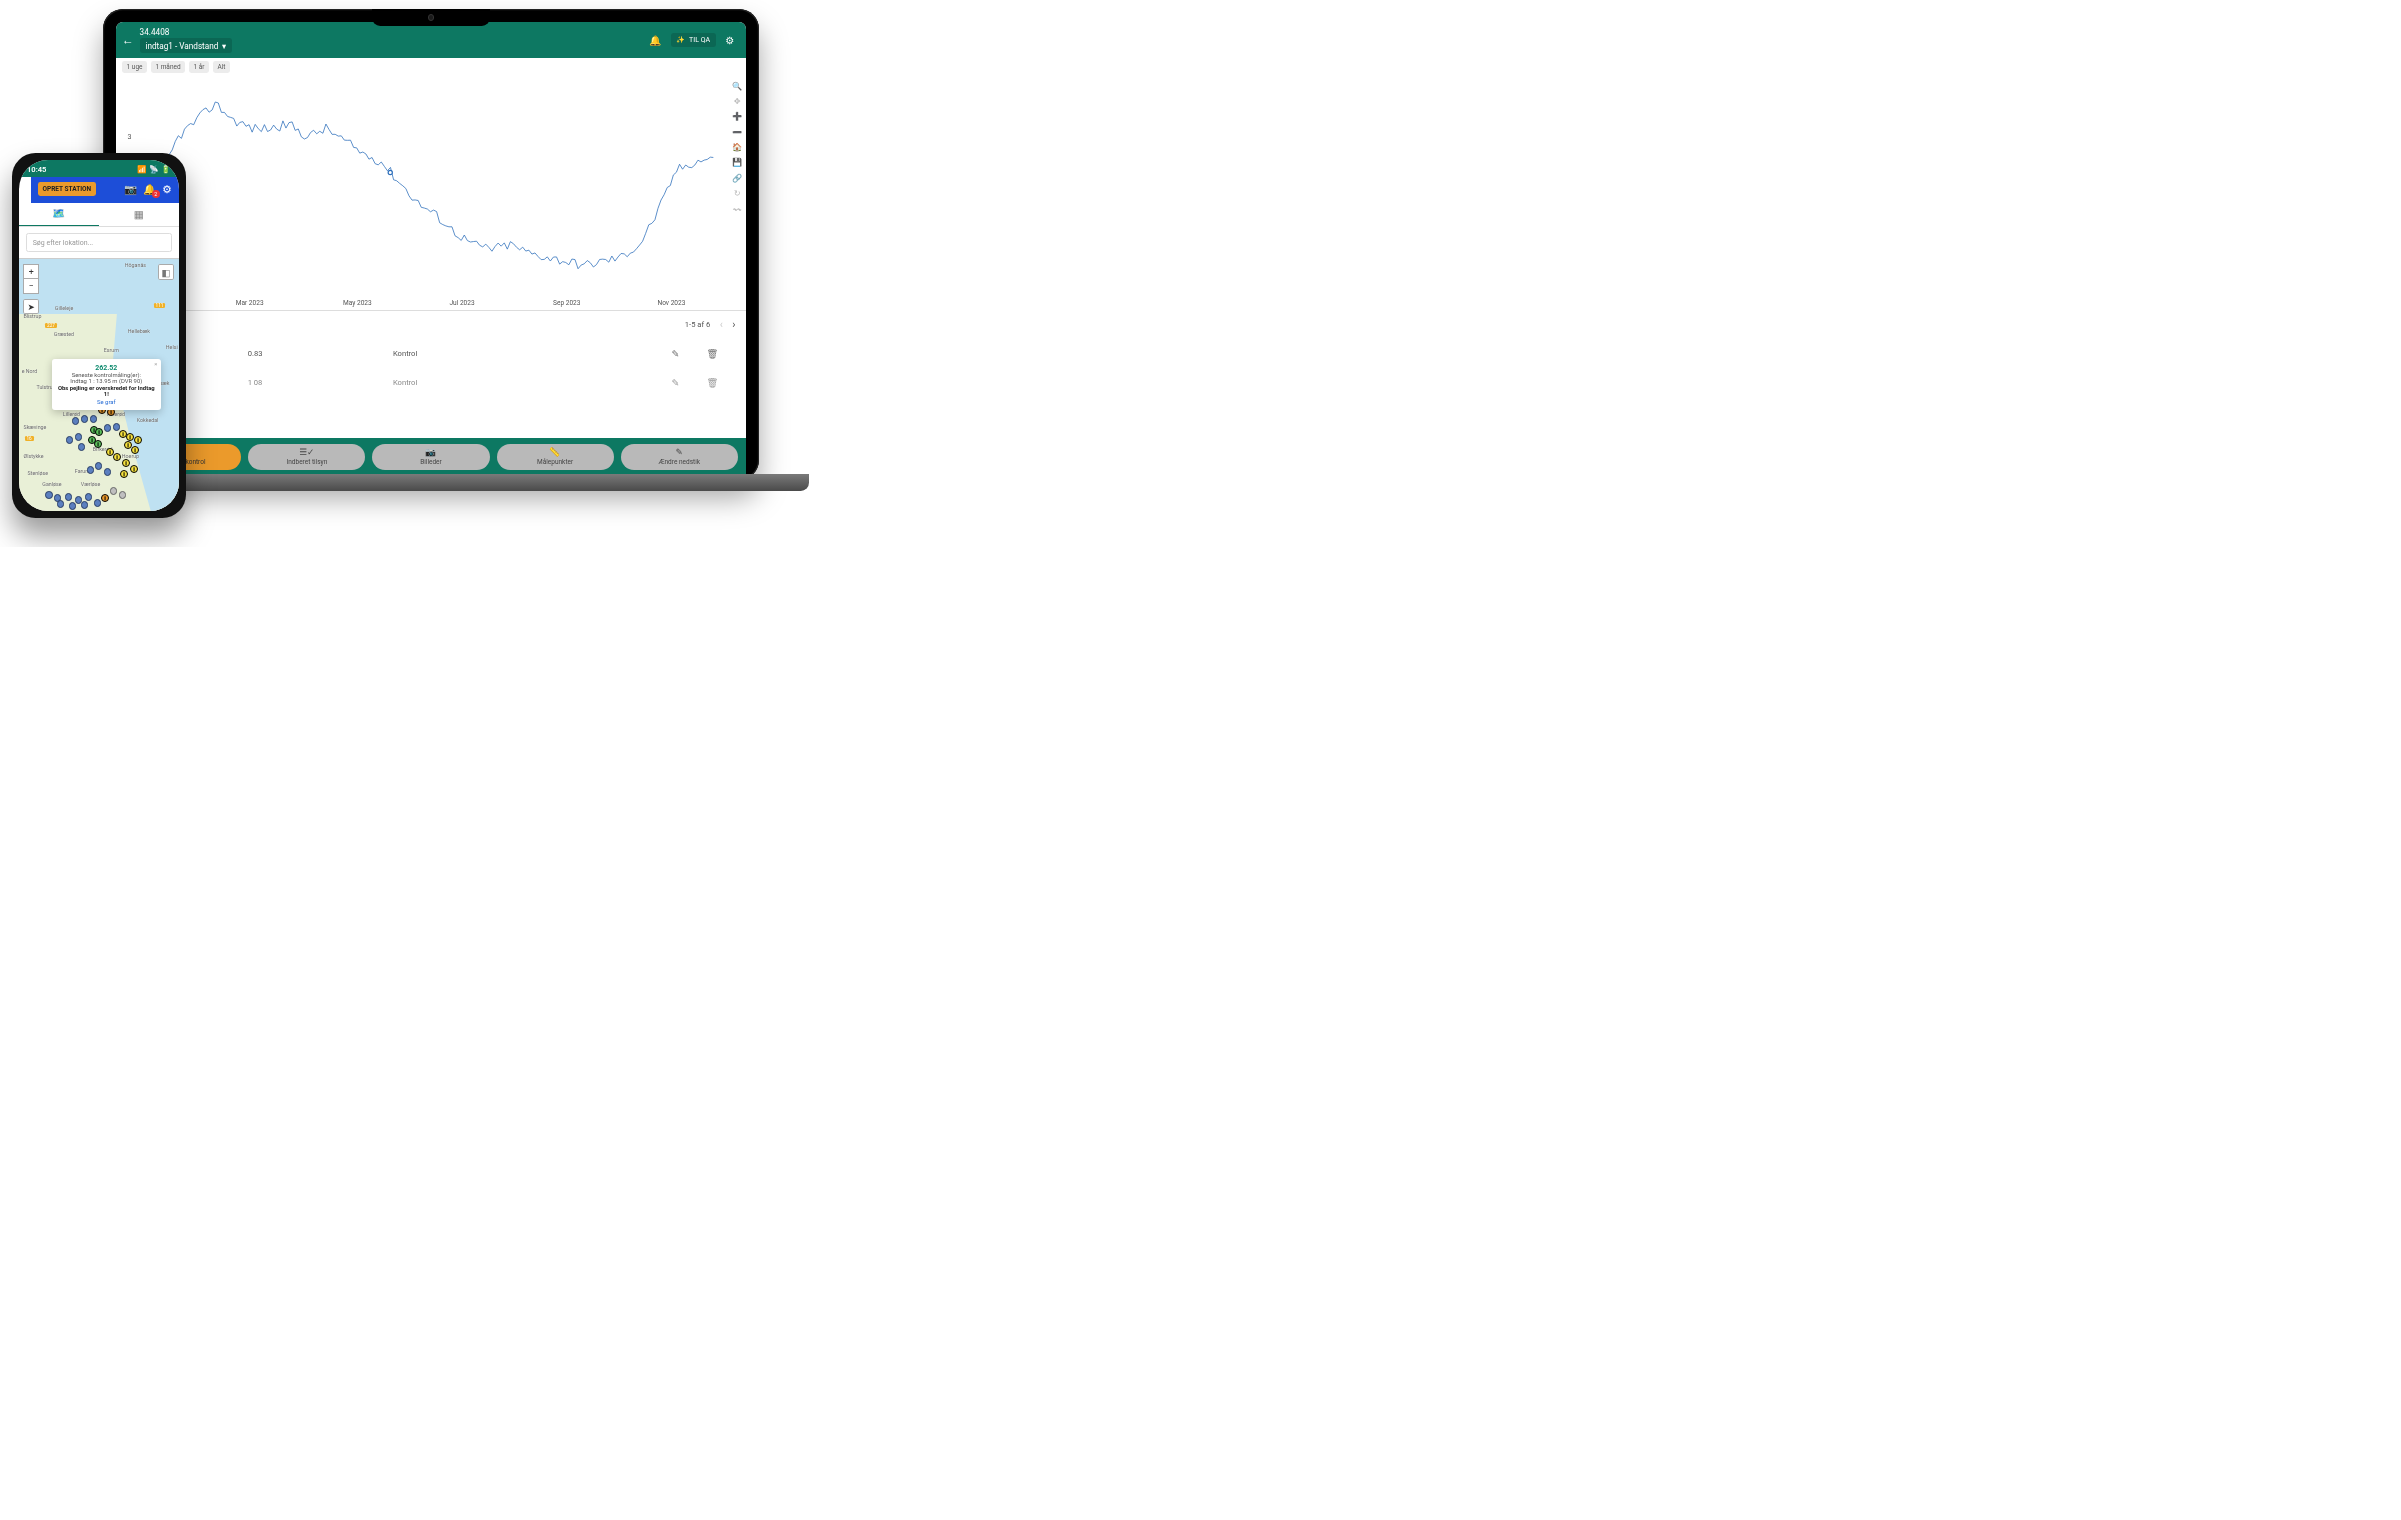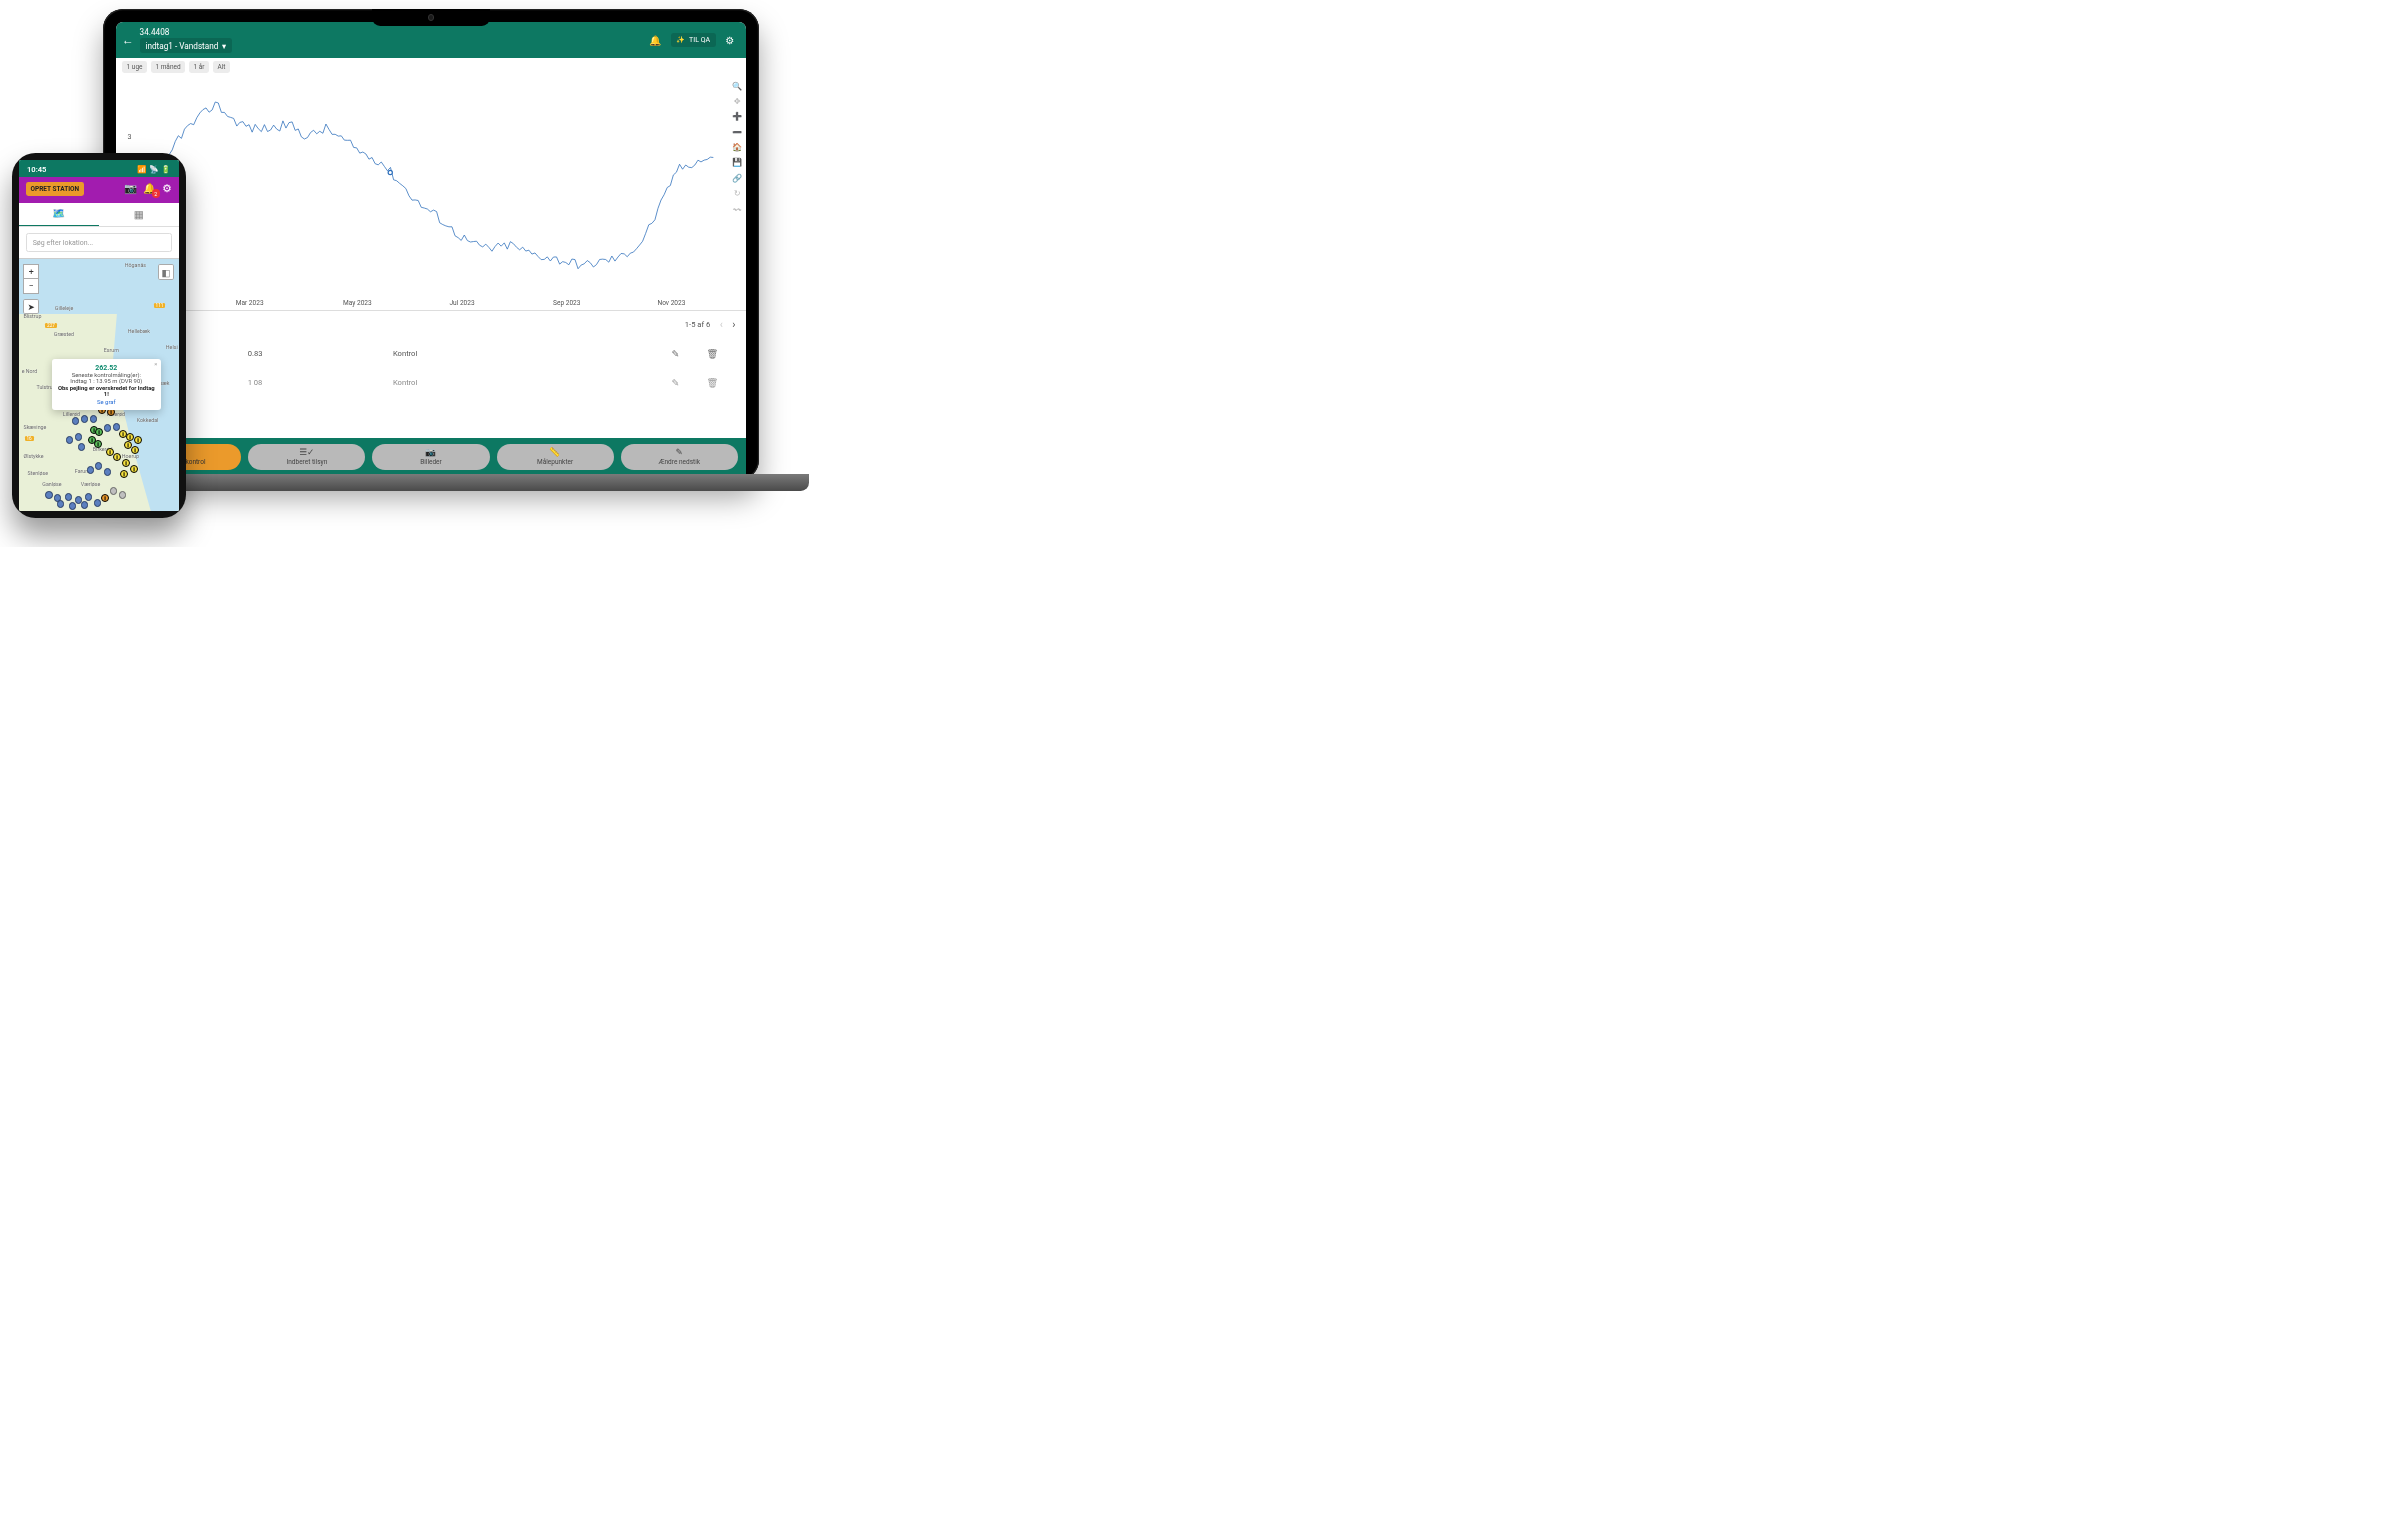--- a/index.html
+++ b/index.html
@@ -166,38 +166,39 @@
       width:174px; height:365px;
       background:#111;
       border-radius:23.5px;
       padding:7px;
       box-shadow: 0 17.7px 29px rgba(0,0,0,.4);
       z-index:5;
     }
     .phone-screen{
       width:100%; height:100%;
       background:#fff;
-      border-radius:2px;
+      border-radius:29px;
       overflow:hidden;
       display:flex; flex-direction:column;
       position:relative;
     }
     .ph-status{
       background:#0d7862;
       color:#fff;
       display:flex; align-items:center;
       padding:4.7px 8.2px 3.5px;
       font-size:7.6px; font-weight:600;
     }
     .ph-status .sp{ flex:1; }
     .ph-bar{
-      background:#a21caf;
-      display:flex; align-items:center;
+      background:#1d4ed8;
+      display:flex; align-items:flex-end;
       padding:4.7px 7px 7px;
       gap:5.9px;
+      margin-left:12px;
     }
     .ph-create{
       background:#eb9a2b;
       border-radius:2.4px;
       padding:2.9px 4.7px;
       font-size:6.5px; font-weight:700; color:#222;
       cursor:pointer;
     }
     .ph-bar .sp{ flex:1; }
     .ph-icon{ color:#fff; font-size:10.6px; cursor:pointer; position:relative; }

